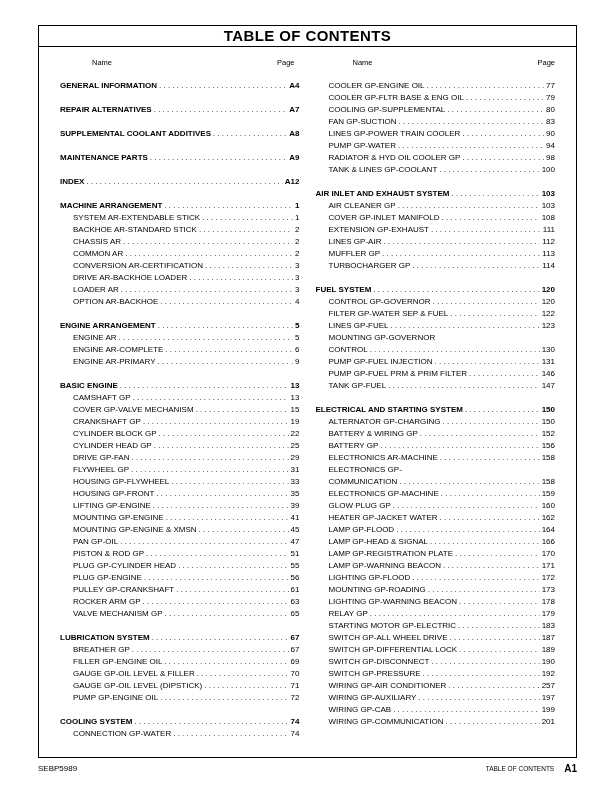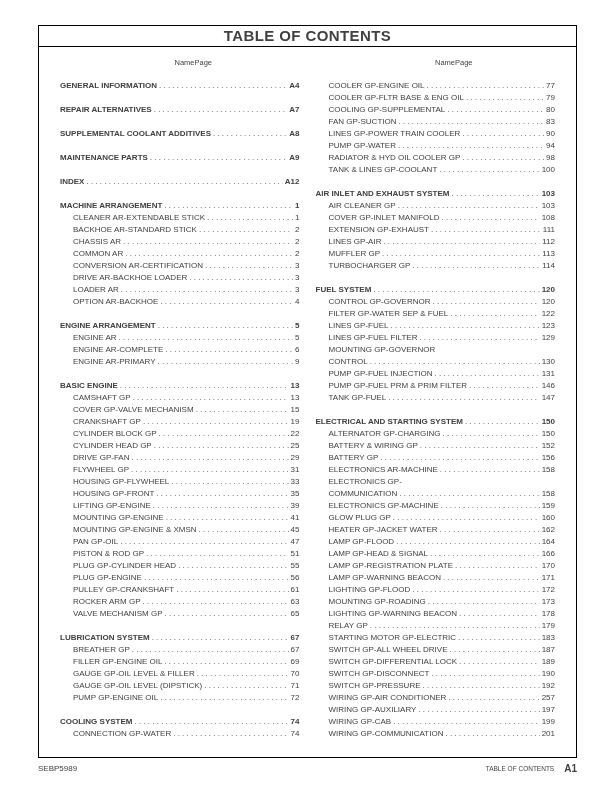--- a/index.html
+++ b/index.html
@@ -1,36 +1,36 @@
 <!DOCTYPE html>
 <html><head>
 <meta charset="utf-8">
 <style>
   * { margin:0; padding:0; box-sizing:border-box; }
   html,body { background:#e8e8e8; }
   .sheet {
     position:relative; width:612px; height:792px; margin:0 auto;
-    background:#ffffff; color:#404040;
+    background:#ffffff; color:#000000;
     font-family:"Liberation Sans", sans-serif;
     overflow:hidden;
   }
   .frame {
     position:absolute; left:38px; top:25px; width:539px; height:733px;
     border:1.5px solid #000;
   }
   .title-bar {
     height:21px; border-bottom:1.5px solid #000;
     text-align:center; font-weight:bold; font-size:15px; line-height:20px;
     letter-spacing:0.4px;
   }
   .cols-header {
     display:flex; gap:26px; padding:11px 21px 0 21px;
     font-size:7.5px; line-height:9px;
   }
-  .cols-header .col-h { flex:1; min-width:0; display:flex; justify-content:center;padding-left:32px; }
+  .cols-header .col-h { flex:1; min-width:0; display:flex; justify-content:space-between;padding-left:32px; }
   .cols { display:flex; gap:16px; padding:13px 21px 0 21px; }
   .col { flex:1; min-width:0; }
   .row { display:flex; align-items:baseline; font-size:8px; line-height:12px; }
   .row.b { font-weight:bold; }
   .row.i { padding-left:13px; }
   .nm { white-space:nowrap; }
   .dots { flex:1 1 auto; min-width:6px; overflow:hidden; white-space:nowrap; margin:0 2px; }
   .dots::after {
     content:". . . . . . . . . . . . . . . . . . . . . . . . . . . . . . . . . . . . . . . . . . . . . . . . . . . . . . . . . . . . . . . . . . . . . . . . . . . .";
     font-size:8px; font-weight:normal;
@@ -95,21 +95,21 @@
             <span class="dots"></span>
             <span class="pg">A12</span>
           </div>
           <div class="gap"></div>
           <div class="row b">
             <span class="nm">MACHINE ARRANGEMENT</span>
             <span class="dots"></span>
             <span class="pg">1</span>
           </div>
           <div class="row i">
-            <span class="nm">CLEANER AR-EXTENDABLE STICK</span>
+            <span class="nm">SYSTEM AR-EXTENDABLE STICK</span>
             <span class="dots"></span>
             <span class="pg">1</span>
           </div>
           <div class="row i">
             <span class="nm">BACKHOE AR-STANDARD STICK</span>
             <span class="dots"></span>
             <span class="pg">2</span>
           </div>
           <div class="row i">
             <span class="nm">CHASSIS AR</span>
@@ -396,25 +396,20 @@
           </div>
           <div class="row i">
             <span class="nm">FILTER GP-WATER SEP &amp; FUEL</span>
             <span class="dots"></span>
             <span class="pg">122</span>
           </div>
           <div class="row i">
             <span class="nm">LINES GP-FUEL</span>
             <span class="dots"></span>
             <span class="pg">123</span>
-          </div>
-          <div class="row i">
-            <span class="nm">LINES GP-FUEL FILTER</span>
-            <span class="dots"></span>
-            <span class="pg">129</span>
           </div>
           <div class="row i">
             <span class="nm">MOUNTING GP-GOVERNOR</span>
           </div>
           <div class="row i">
             <span class="nm">CONTROL</span>
             <span class="dots"></span>
             <span class="pg">130</span>
           </div>
           <div class="row i">

